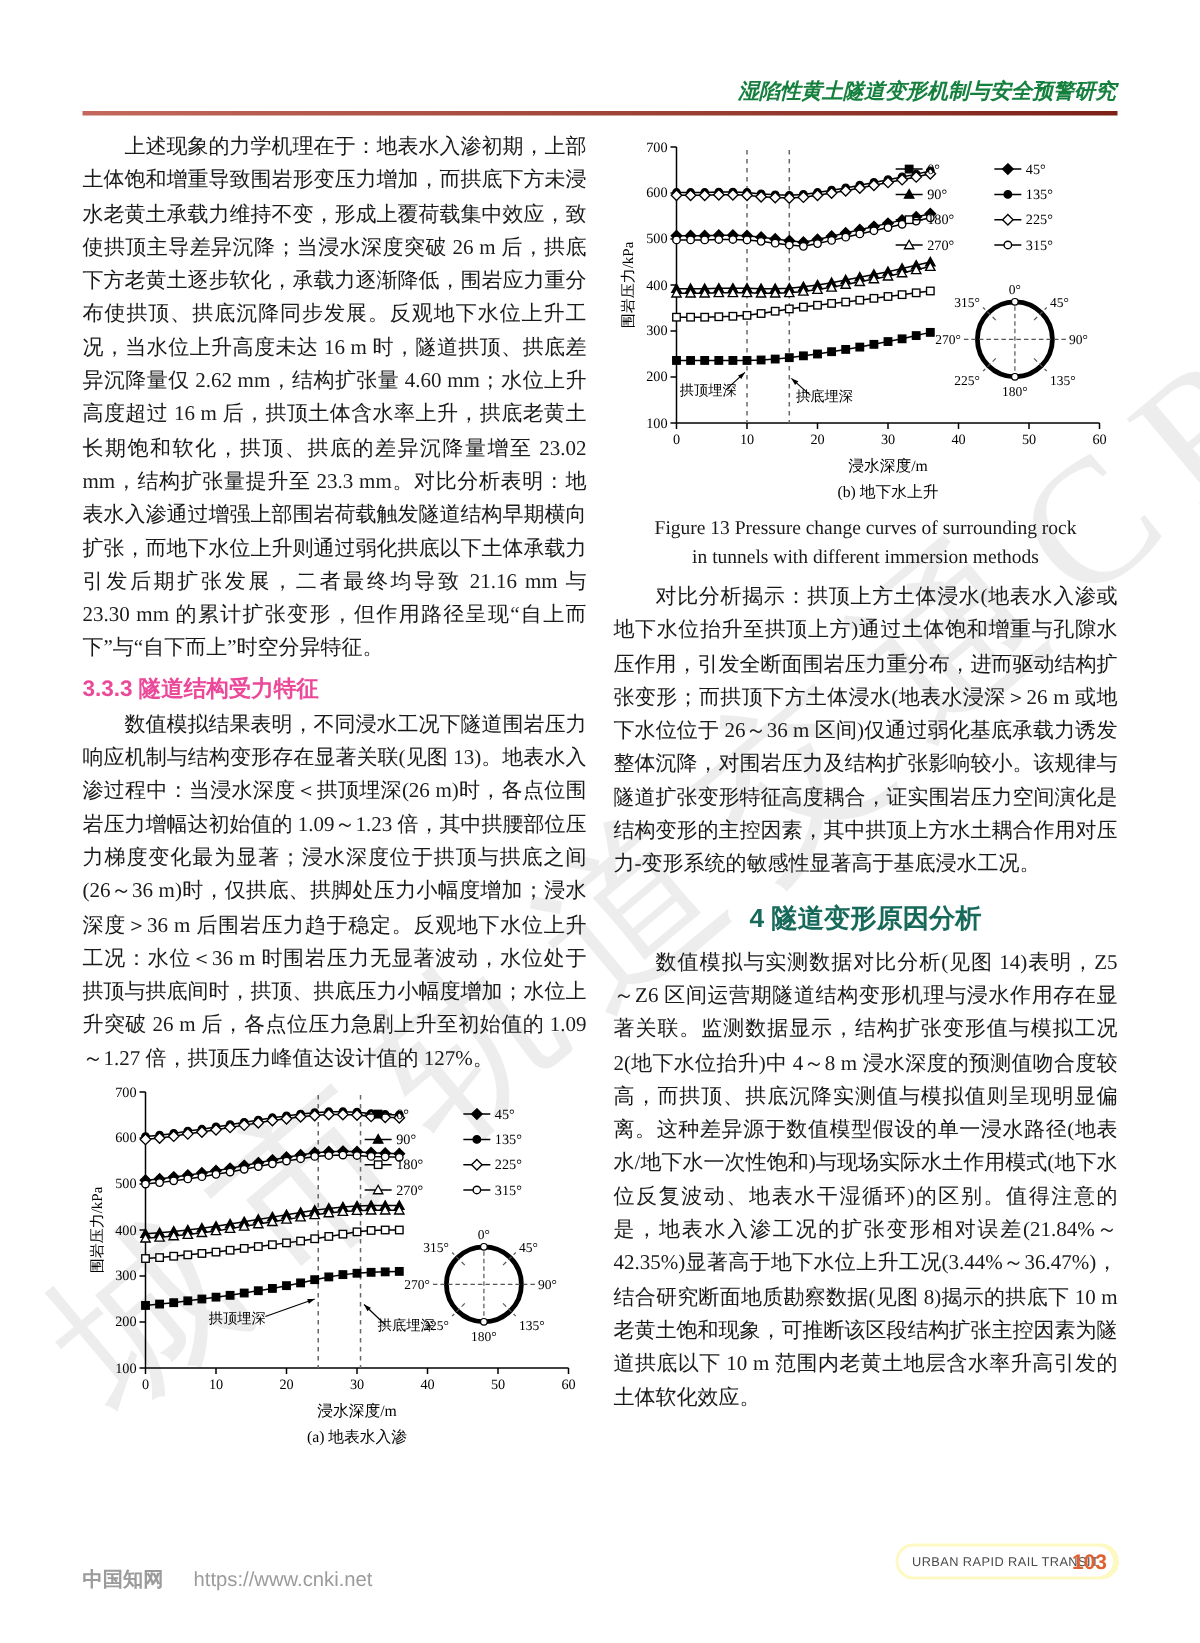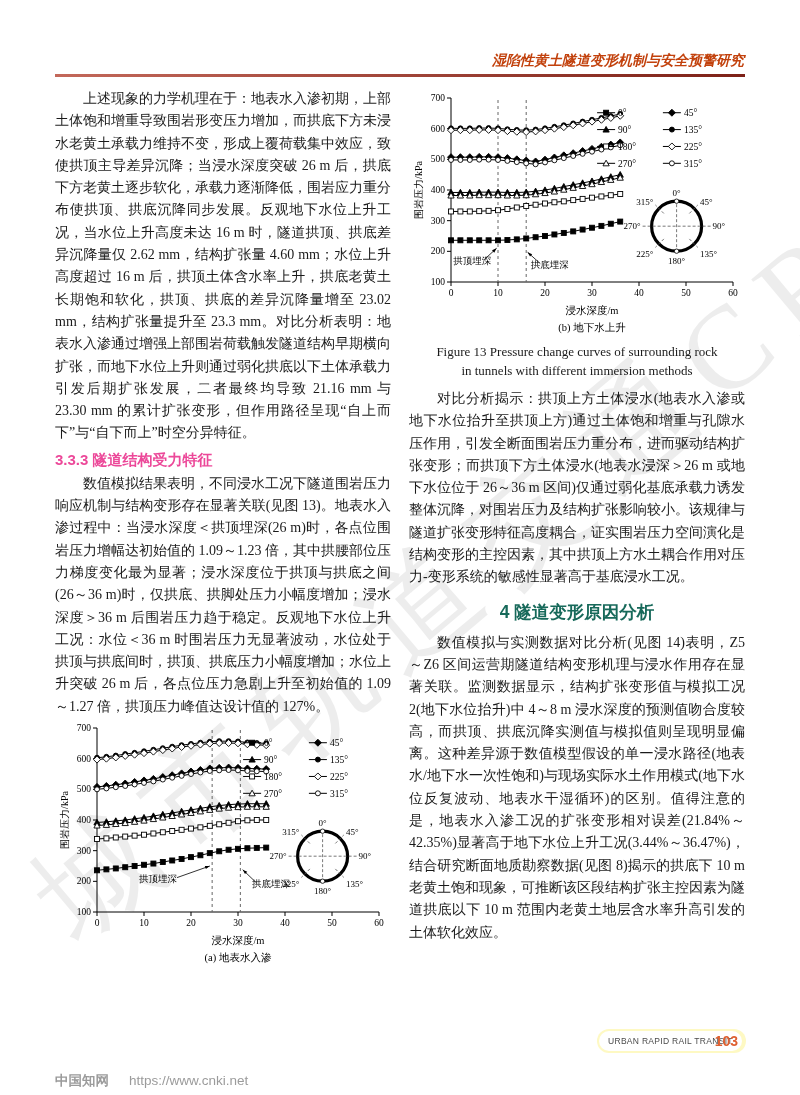--- a/index.html
+++ b/index.html
@@ -9,21 +9,21 @@
   }
   .watermark {
     position:absolute; left:-160px; top:470px; width:1320px; height:140px;
     font-size:118px; letter-spacing:22px; line-height:140px; text-align:center;
     color:rgba(125,125,125,0.14); transform:rotate(-40deg); transform-origin:50% 50%;
     font-family:"Liberation Serif",serif; white-space:nowrap; pointer-events:none;
     user-select:none; z-index:1;
   }
   .header-title {
     position:absolute; top:52px; right:56px; z-index:2;
-    font-style:italic; font-weight:bold; font-size:14px; color:#c2410c;
+    font-style:italic; font-weight:bold; font-size:14px; color:#15803d;
   }
   .header-rule {
     position:absolute; top:74px; left:55px; width:690px; height:3px; z-index:2;
     background:linear-gradient(to right,#c3685a,#7d2117);
   }
   .col {
     position:absolute; width:336px; text-align:justify; z-index:2;
     font-size:14px; line-height:22.3px;
   }
   .col-left  { left:55px;  top:88px; }
@@ -37,21 +37,21 @@
   .h4 {
     font-family:"Liberation Sans","DejaVu Sans",sans-serif; font-weight:bold;
     font-size:17.5px; line-height:26px; margin:10px 0 7px 0; color:#17695a; text-align:center;
   }
   .fig-caption { text-align:center; font-size:13px; line-height:19px; margin:2px 0 8px 0; }
   .fig-caption .zh { display:block; margin-bottom:2px; }
   figure { margin:0; padding:0; }
   .chart { display:block; margin:2px auto 0 auto; }
   .footer-left {
     position:absolute; left:55px; top:1044px; z-index:2;
-    font-family:"Liberation Sans","DejaVu Sans",sans-serif; font-size:13.5px; color:#9b9b9b;margin-top:28px;
+    font-family:"Liberation Sans","DejaVu Sans",sans-serif; font-size:13.5px; color:#9b9b9b;
   }
   .footer-left .site-name { font-weight:bold; margin-right:20px; }
   .badge {
     position:absolute; left:597px; top:1029px; width:149px; height:24px; z-index:2;
     background:#fef9c3; border-radius:13px;
   }
   .badge-label {
     position:absolute; left:2px; top:2px; height:20px; line-height:20px;
     background:#fff; border-radius:11px; padding:0 9px;
     font-family:"Liberation Sans","DejaVu Sans",sans-serif; font-size:8.5px;

